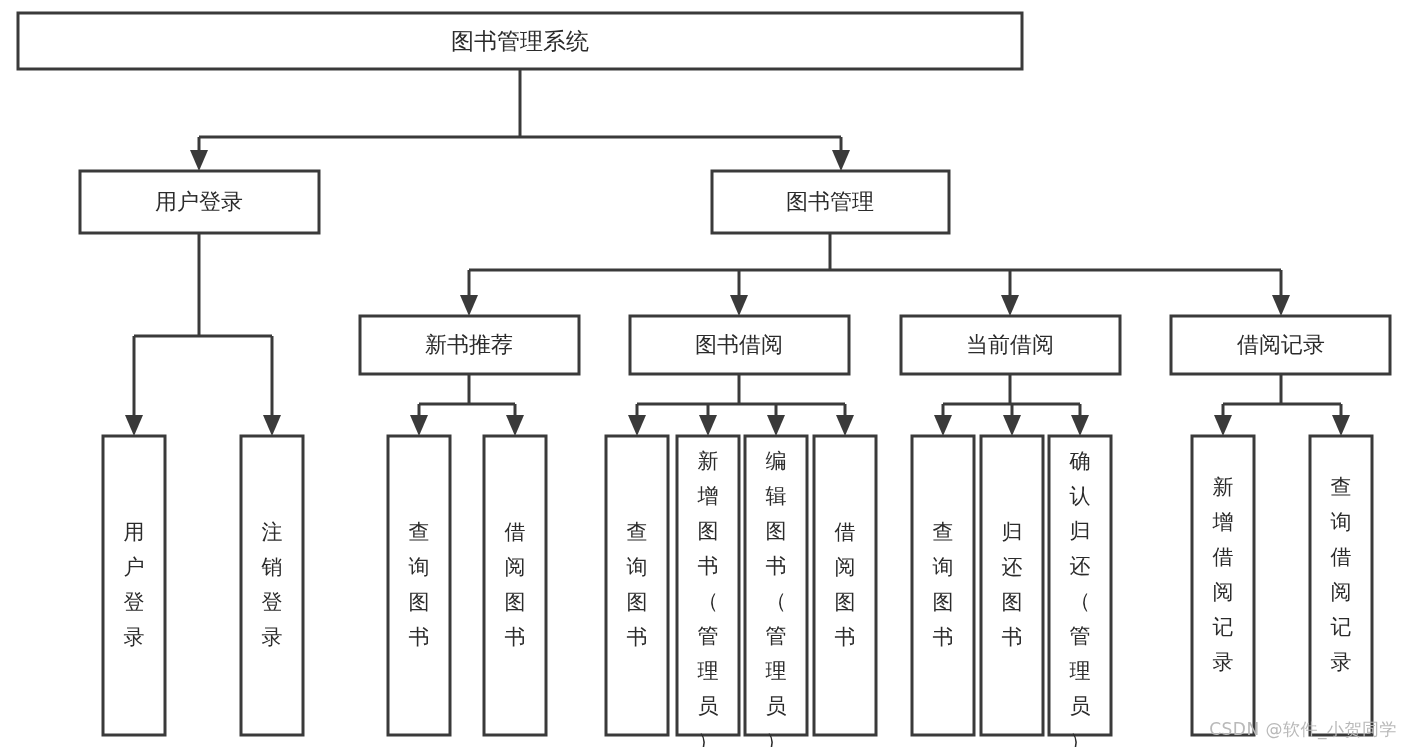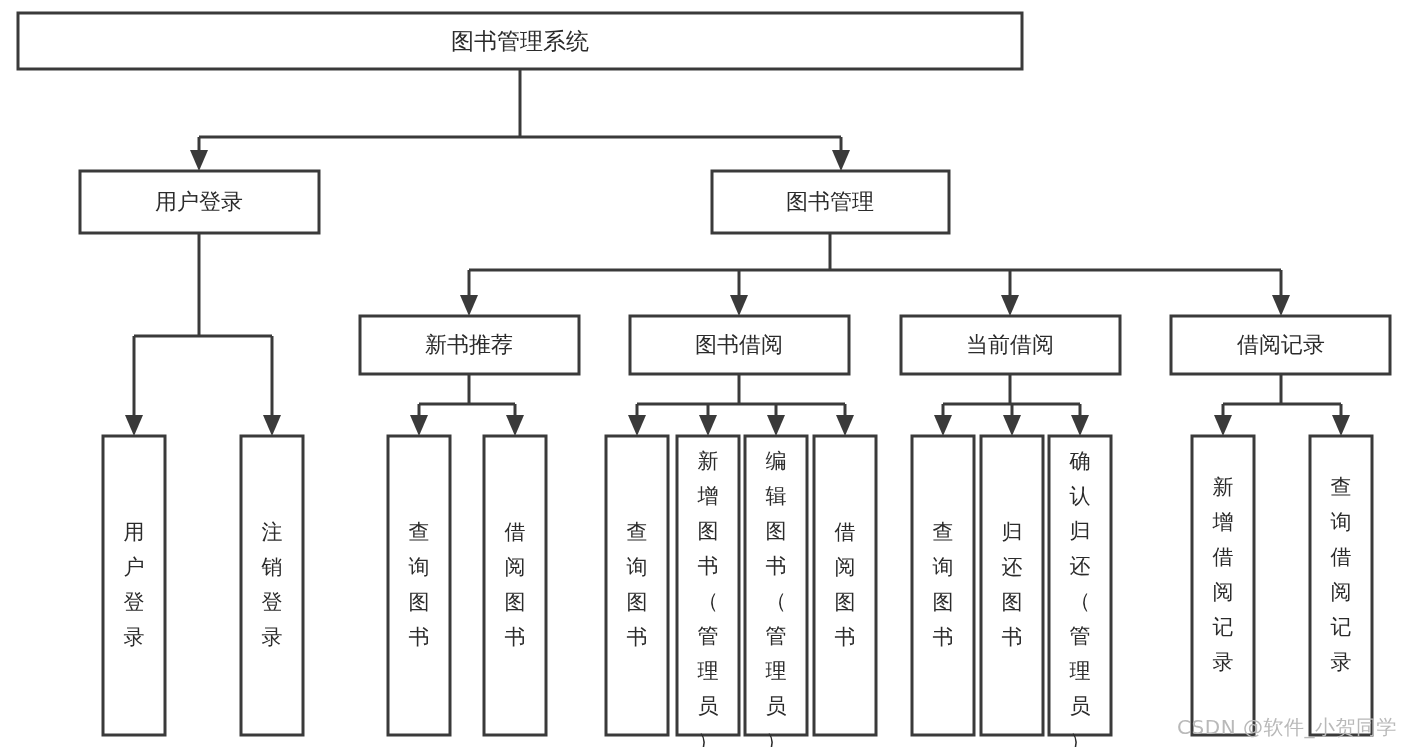--- a/index.html
+++ b/index.html
@@ -49,21 +49,21 @@
   }
   .arrow-head {
     fill: #3a3a3a;
     stroke: none;
   }
   .watermark {
     position: absolute;
     right: 8px;
     bottom: 6px;
     font-family: "DejaVu Sans", "Liberation Sans", sans-serif;
-    font-size: 20px;
+    font-size: 17px;
     color: #b9b9b9;
     letter-spacing: 0.5px;
     white-space: nowrap;
     pointer-events: none;
   }
 </style>
 </head>
 <body>
 
 <svg id="diagram" viewBox="0 0 1405 747" xmlns="http://www.w3.org/2000/svg">

